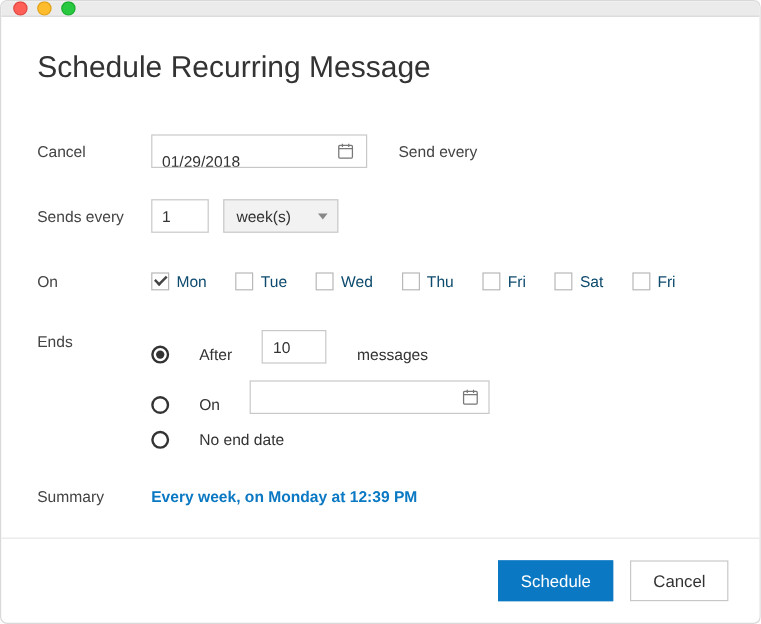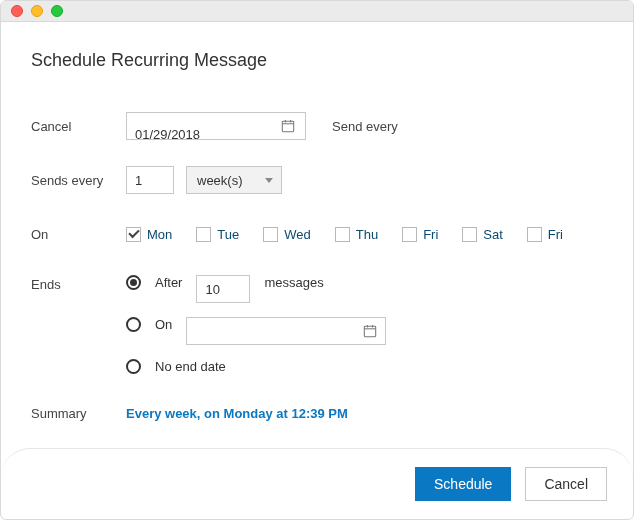--- a/index.html
+++ b/index.html
@@ -34,21 +34,21 @@
     .tl-close { background: #ff5f57; border: 1px solid #e14640; }
     .tl-min { background: #ffbd2e; border: 1px solid #e1a116; }
     .tl-max { background: #28c940; border: 1px solid #17ac2c; }
 
     .content {
       flex: 1;
       padding: 28px 30px 20px 30px;
     }
 
     h1.page-title {
-      font-size: 18px;
+      font-size: 25px;
       font-weight: 400;
       color: #333;
       margin-bottom: 40px;
     }
 
     .row {
       display: flex;
       align-items: center;
       margin-bottom: 24px;
       min-height: 30px;
@@ -153,34 +153,33 @@
       background: #fff;
     }
     .radio.checked::after {
       content: "";
       width: 7px; height: 7px;
       border-radius: 50%;
       background: #333;
     }
 
     .ends-group { display: flex; flex-direction: column; gap: 14px; padding-top: 2px; }
-    .ends-line { display: flex; align-items: flex-start; gap: 14px; }
+    .ends-line { display: flex; align-items: flex-end; gap: 25px; }
 
     .summary-text {
       color: #0a78c2;
       font-weight: 600;
     }
 
     .footer {
       border-top: 1px solid #e6e6e6;
       padding: 18px 26px;
       display: flex;
       justify-content: flex-end;
       gap: 14px;
-      border-radius: 29px;
     }
     .btn {
       height: 34px;
       padding: 0 18px;
       font-size: 14px;
       cursor: pointer;
       display: inline-flex;
       align-items: center;
       justify-content: center;
     }

